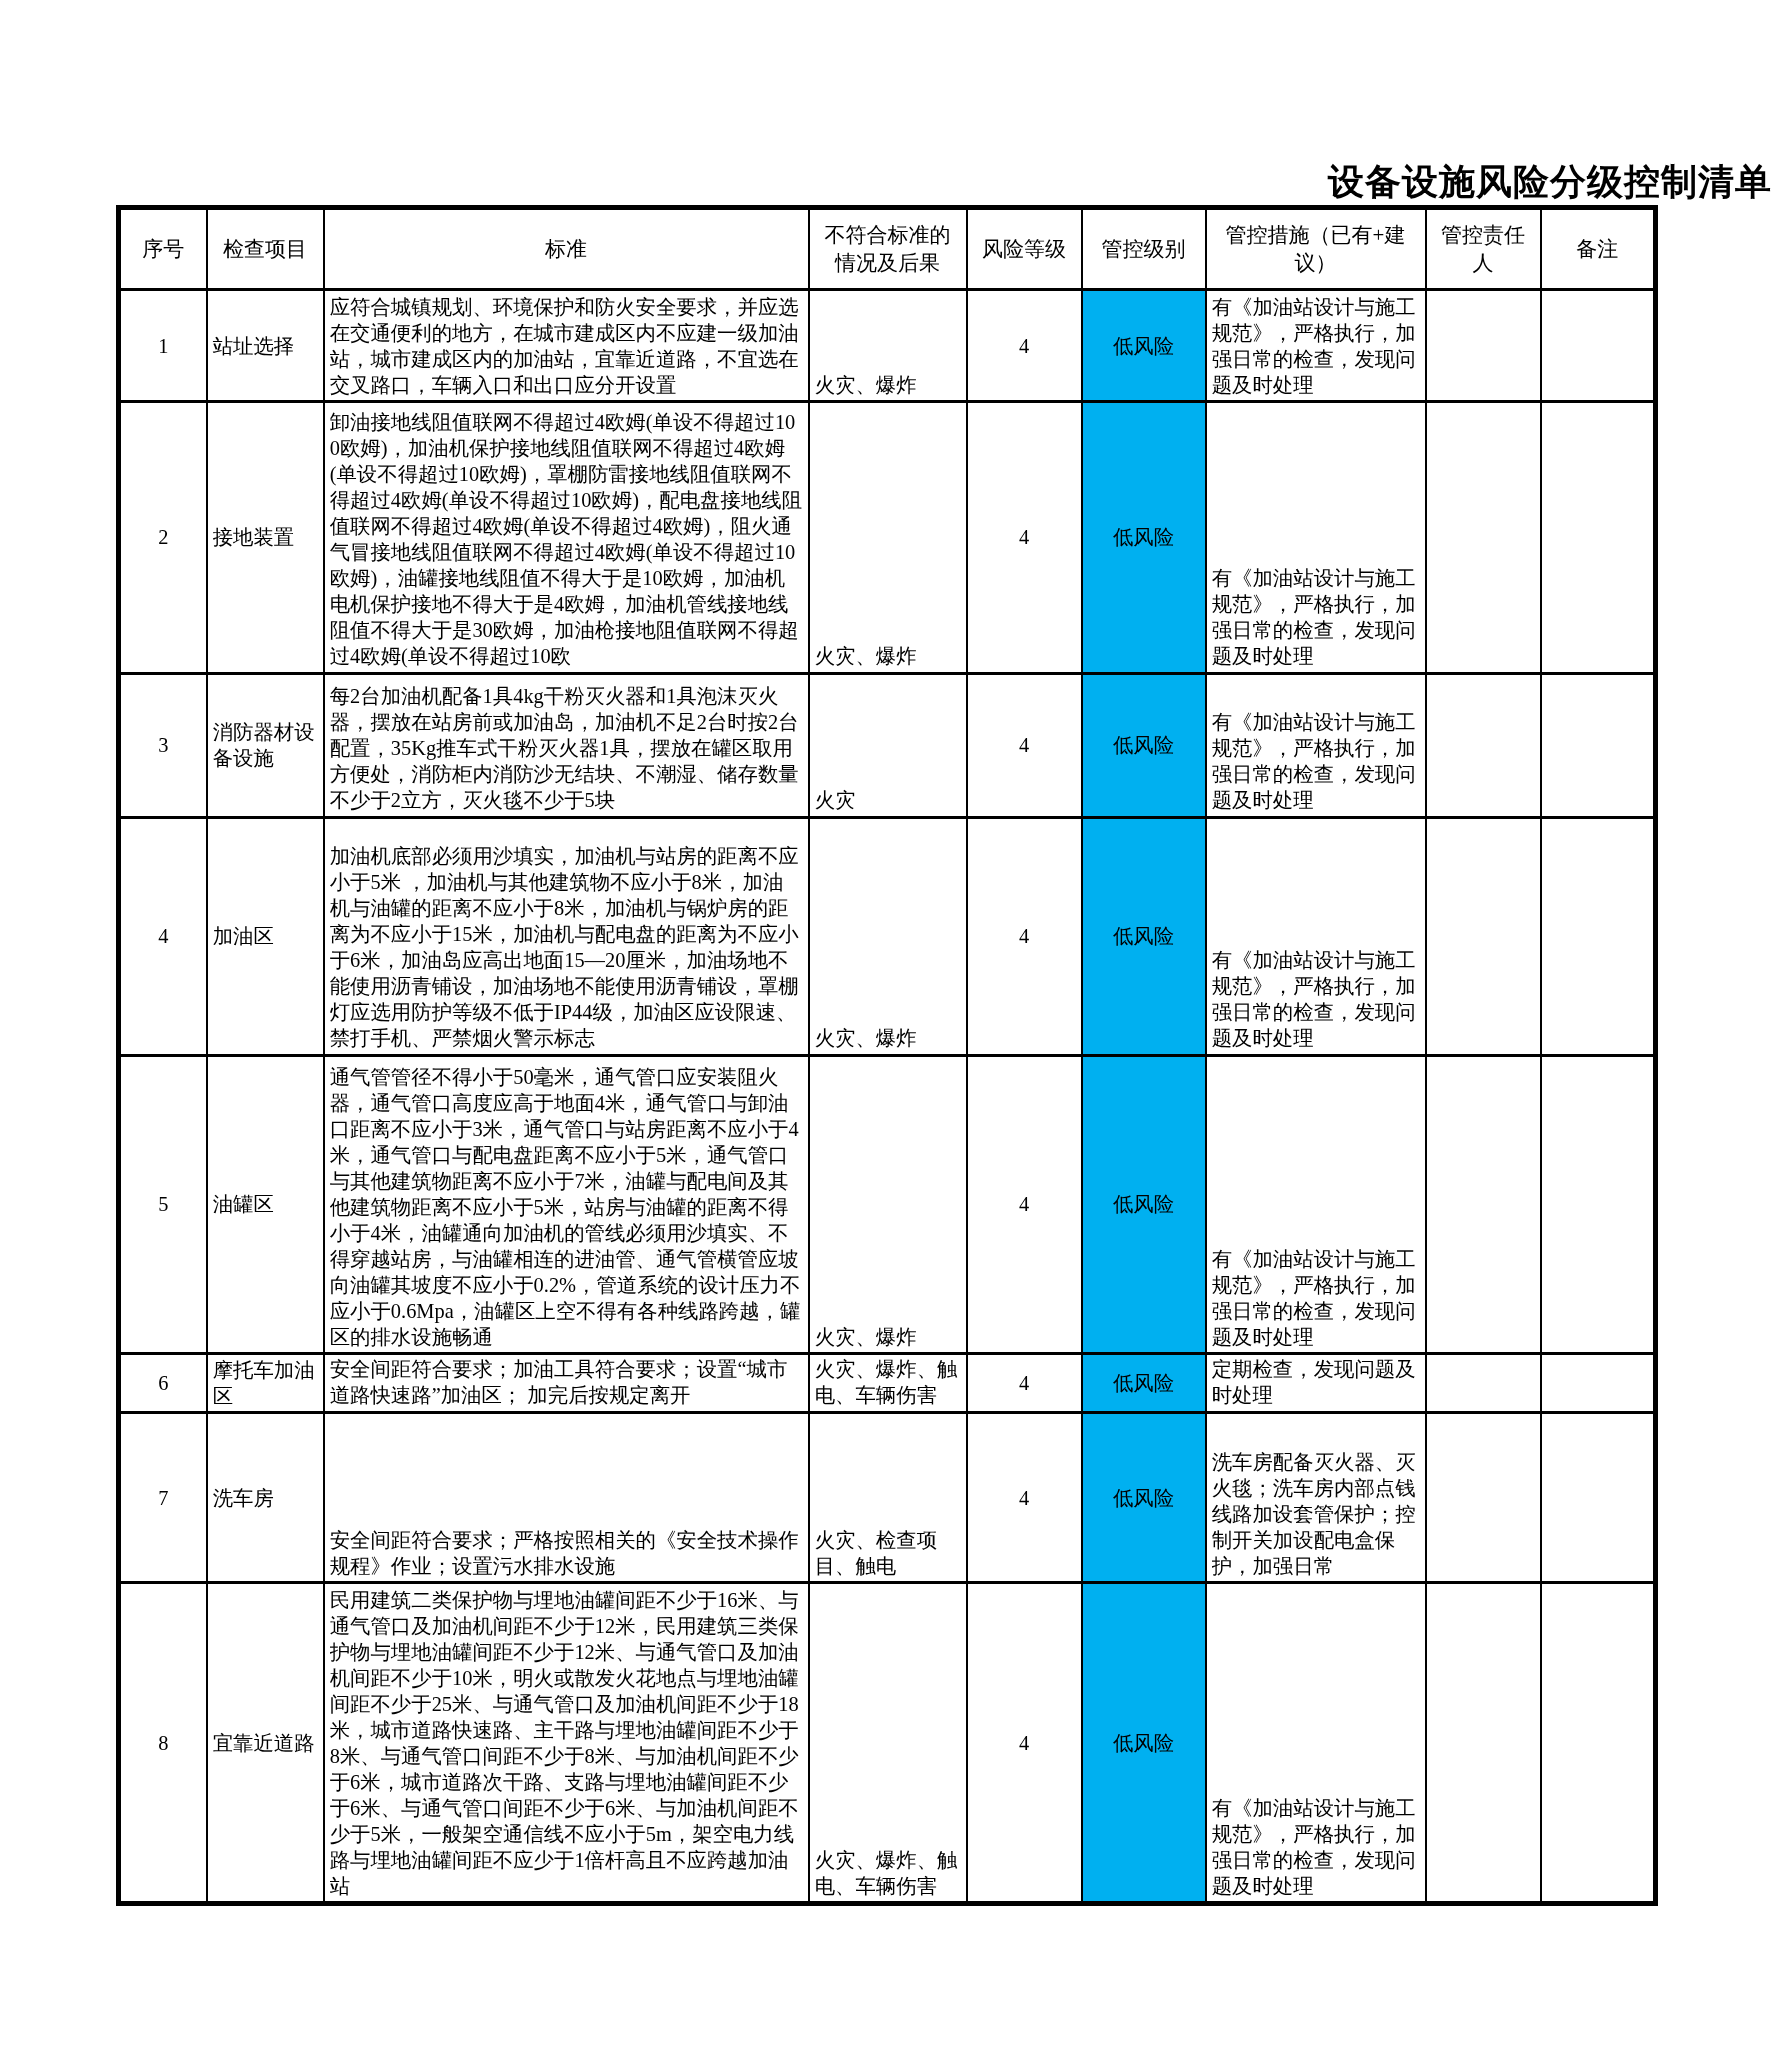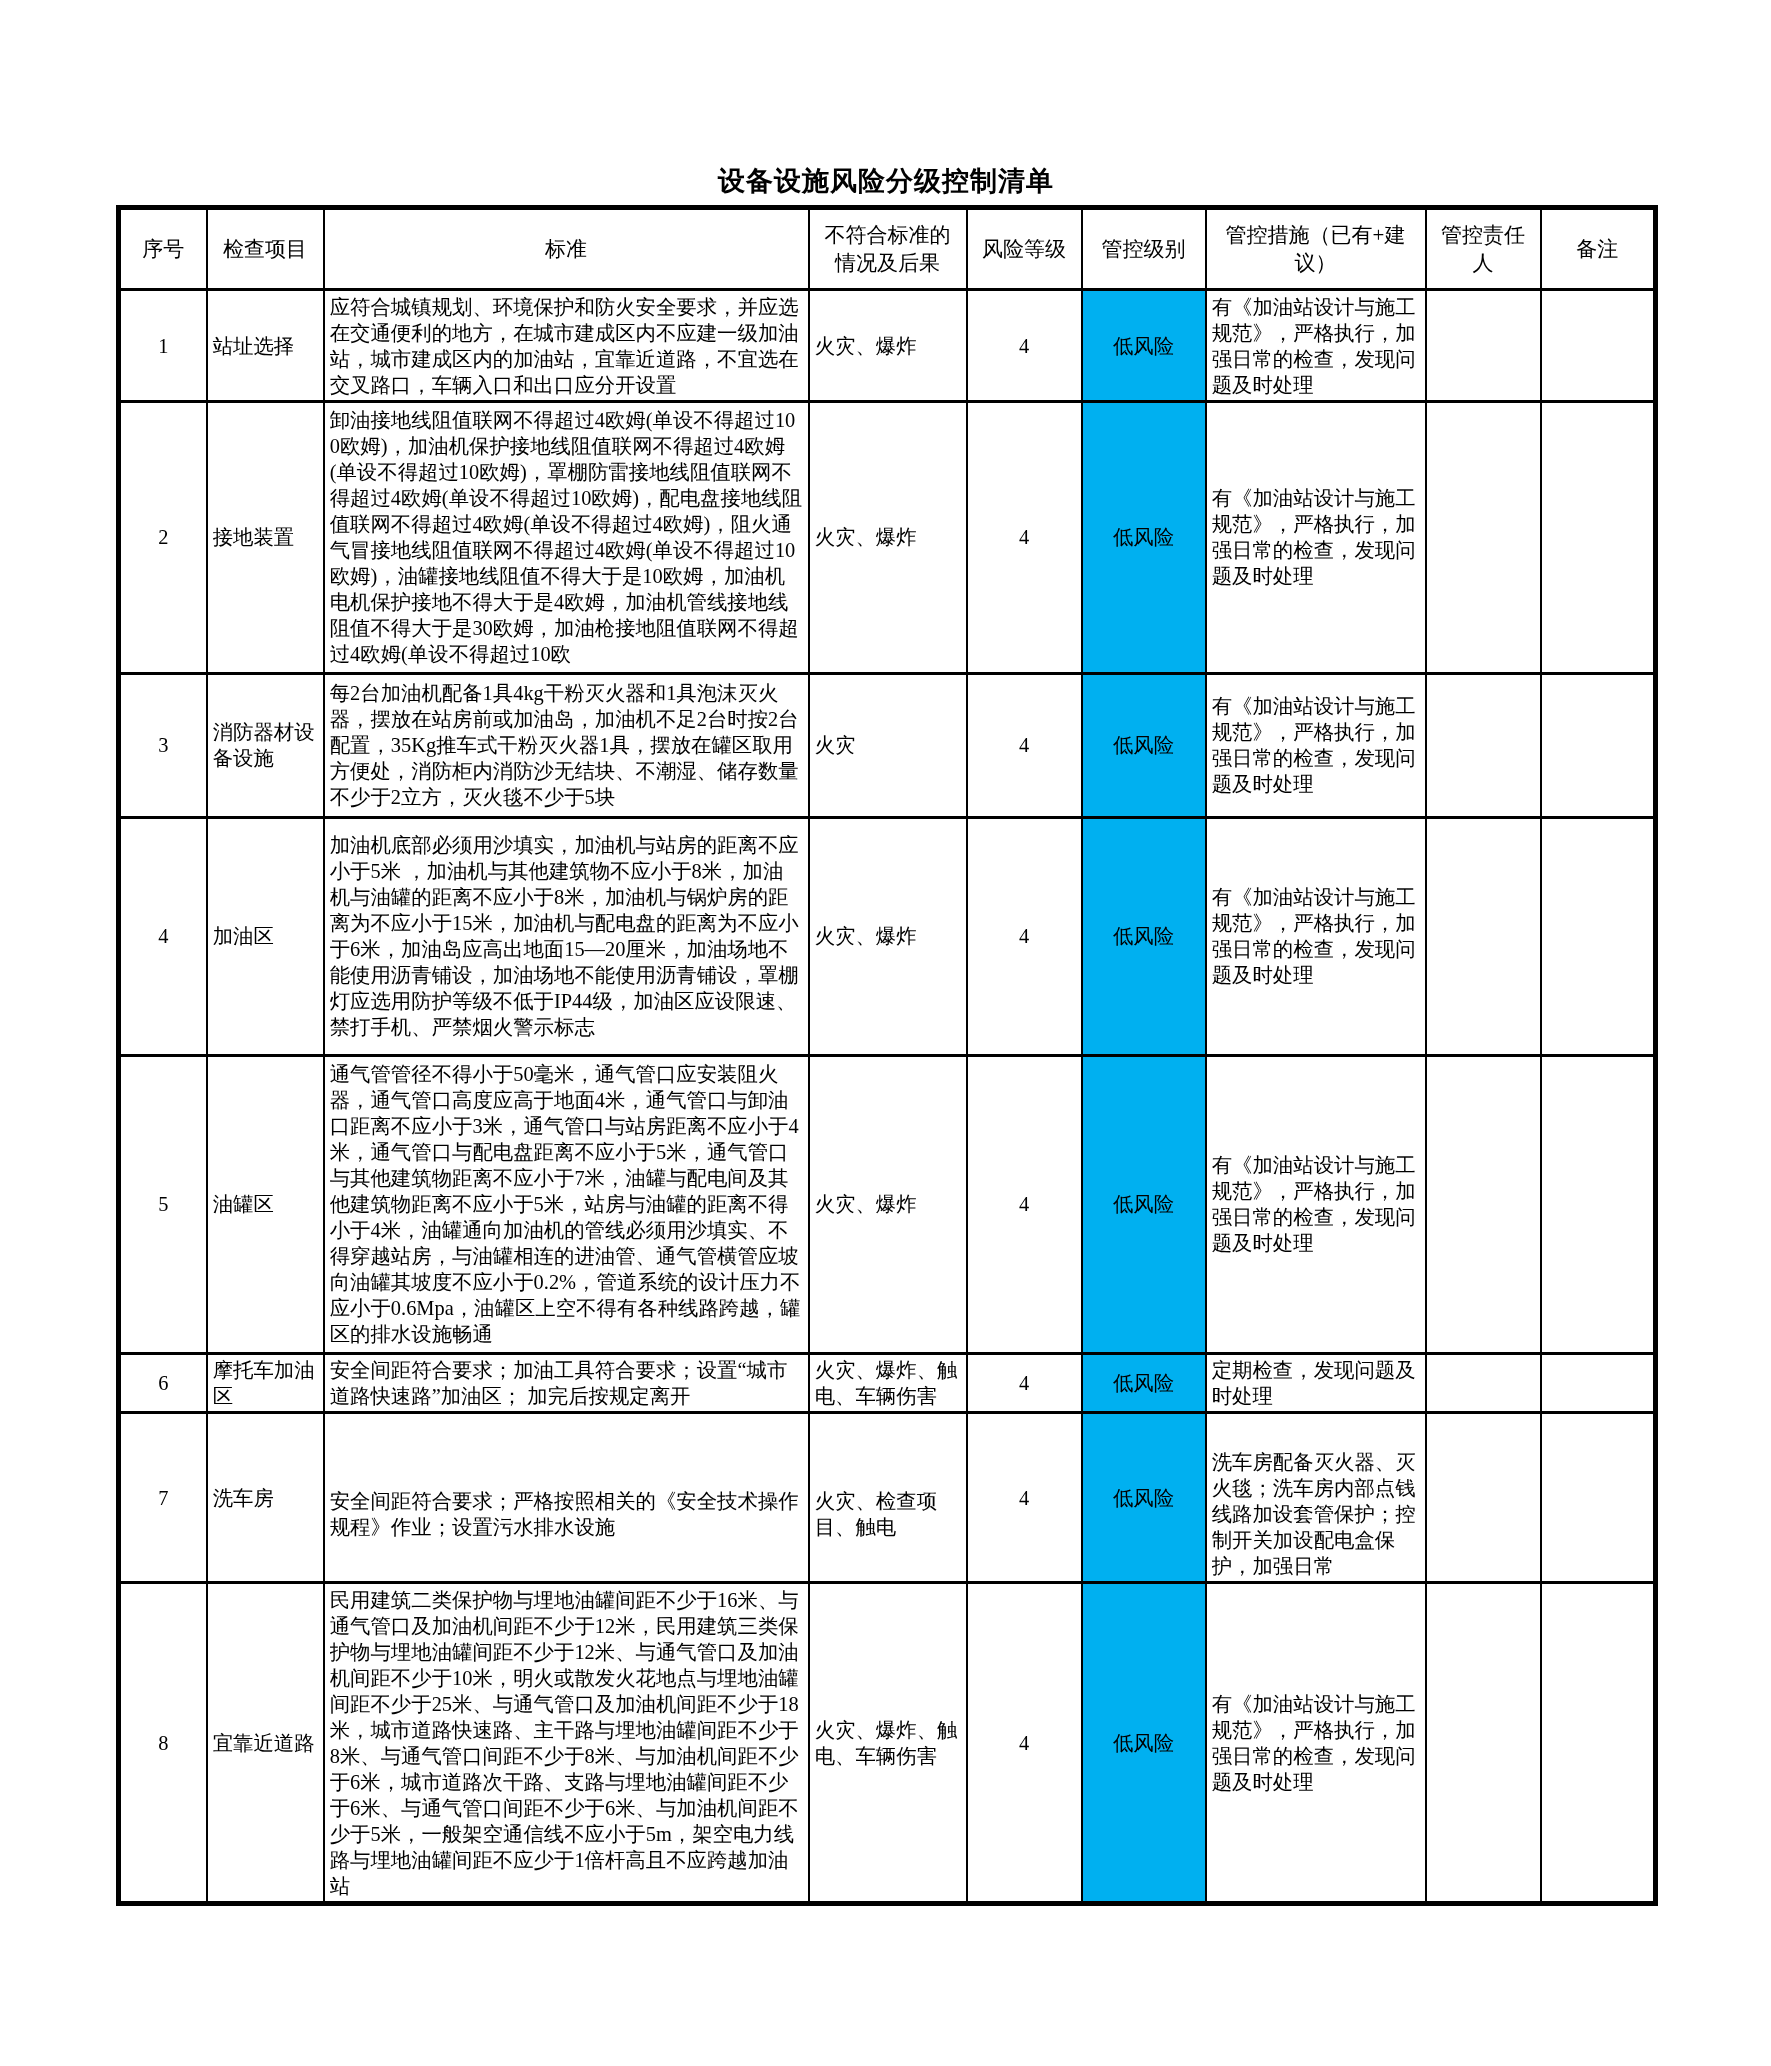--- a/index.html
+++ b/index.html
@@ -5,23 +5,23 @@
   html,body { margin:0; padding:0; background:#ffffff; }
   body {
     width:1772px; height:2066px; overflow:hidden;
     font-family:"Liberation Serif","DejaVu Serif",serif;
     color:#000;
   }
   .page { position:relative; width:1772px; height:2066px; background:#fff; }
 
   .doc-title {
     margin:0; padding-top:163px;
-    text-align:center;
+    text-align:right;
     font-family:"Liberation Sans","DejaVu Sans",sans-serif;
-    font-size:27px; font-weight:bold; letter-spacing:1px;
+    font-size:36px; font-weight:bold; letter-spacing:1px;
     line-height:37px;
   }
   .doc-subtitle {
     margin:8.4px 0 0 116px;
     font-size:20px; line-height:27px;
   }
 
   table.risk {
     border-collapse:collapse; table-layout:fixed;
     width:1537px; margin:5.2px 0 0 116px;
@@ -38,21 +38,21 @@
     height:74px;
     font-weight:normal; font-size:21px; line-height:28px;
     text-align:center; vertical-align:middle;
   }
   table.risk td {
     font-size:20.4px; line-height:26px;
     vertical-align:middle;
   }
   td.c { text-align:center; }
   .clip {
-    display:flex; flex-direction:column; justify-content:center;
+    display:flex; flex-direction:column; justify-content:flex-end;
     overflow:hidden;
   }
   
   tr.r1 { height:112px; }  tr.r1 .clip { height:104px; }
   tr.r2 { height:271px; }  tr.r2 .clip { height:264px; }
   tr.r3 { height:144px; }  tr.r3 .clip { height:136px; }
   tr.r4 { height:238px; }  tr.r4 .clip { height:230px; }
   tr.r5 { height:298px; }  tr.r5 .clip { height:291px; }
   tr.r6 { height:57px; }  tr.r6 .clip { height:50px; }
   tr.r7 { height:138px; }  tr.r7 .clip { height:131px;margin-top:32px; }

